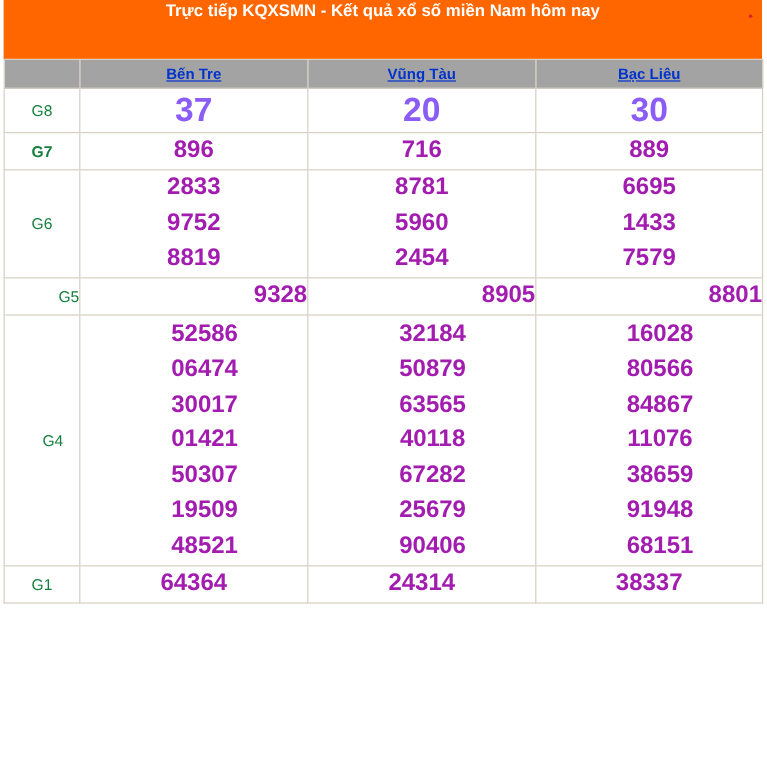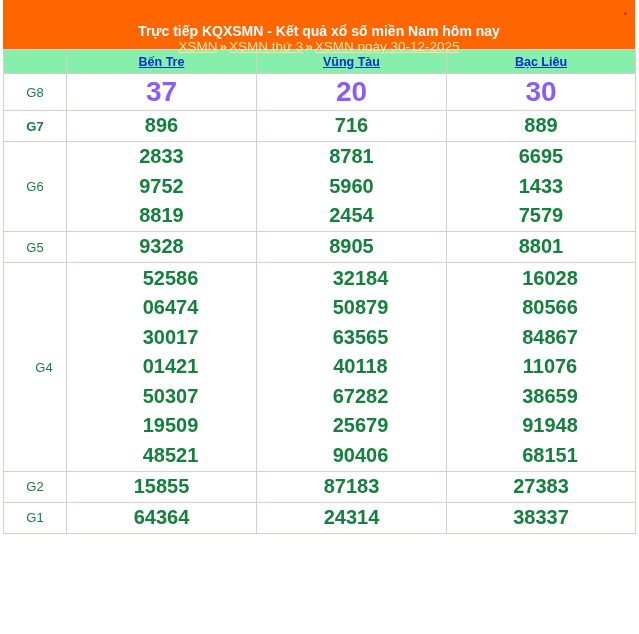--- a/index.html
+++ b/index.html
@@ -1,53 +1,50 @@
 <!DOCTYPE html>
 <html><head>
 <meta charset="utf-8">
 <style>
   html, body { margin: 0; padding: 0; background: #ffffff; }
   body { width: 639px; height: 634px; overflow: hidden; position: relative; font-family: "Liberation Sans", sans-serif; }
   .wrap { position: absolute; left: 3px; top: 0; width: 632px; }
   .header {
     background: #ff6600; height: 49px; text-align: center; color: #fff; position: relative;
   }
-  .header .title { font-weight: bold; font-size: 14px; padding-top: 23px; line-height: 16px; }
+  .header .title { font-weight: bold; font-size: 14px; padding-top: 0; line-height: 16px; }
   .header .crumbs { font-size: 13.5px; line-height: 16px; color: #ffe3a3; }
   .header .crumbs a { color: #ffe3a3; text-decoration: underline; cursor: pointer; }
   .header .crumbs .sep { color: #ffe3a3; font-weight: bold; padding: 0 2px; }
   .live-dot { position: absolute; right: 8px; top: 12px; width: 3px; height: 3px; border-radius: 50%; background: #e0202a; }
   table { border-collapse: collapse; width: 632px; table-layout: fixed; }
   td, th { border: 1px solid #d6d0c4; padding: 0; text-align: center; vertical-align: middle; }
-  thead th { background: #86efac; height: 23px; font-weight: bold; font-size: 12.5px; }
+  thead th { background: #a3a3a3; height: 23px; font-weight: bold; font-size: 12.5px; }
   thead th a { color: #0033cc; text-decoration: underline; cursor: pointer; }
   .lbl { font-size: 13px; color: #15803d; width: 62px; }
-  .num { font-weight: bold; font-size: 20px; color: #15803d; line-height: 29.5px; }
+  .num { font-weight: bold; font-size: 20px; color: #a21caf; line-height: 29.5px; }
   .num div { height: 29.5px; }
   .g8 { color: #8b5cf6; font-size: 28px; }
   .db { color: #e0202a; font-size: 29px; }
   tr.r-g8 td { height: 36px; }
   tr.r-g7 td { height: 30px; font-weight: bold; }
   tr.r-g6 td { height: 89px; margin-top: 28px; }
-  tr.r-g5 td { height: 30px; }
+  tr.r-g5 td { height: 30px; text-align: right; }
   tr.r-g4 td { height: 208px; padding-left: 18px; }
   tr.r-g3 td { height: 60px; }
   tr.r-g2 td { height: 29px; }
   tr.r-g1 td { height: 30px; }
   tr.r-db td { height: 38px; }
 </style>
 </head>
 <body>
 
 <div class="wrap">
   <div class="header">
     <div class="title">Trực tiếp KQXSMN - Kết quả xổ số miền Nam hôm nay</div>
-    <div class="crumbs">
-      <a>XSMN</a><span class="sep">»</span><a>XSMN thứ 3</a><span class="sep">»</span><a>XSMN ngày 30-12-2025</a>
-    </div>
     <span class="live-dot"></span>
   </div>
 
   <table>
     <colgroup>
         <col style="width:63px">
         <col style="width:190px">
         <col style="width:190px">
         <col style="width:189px">
       </colgroup>
@@ -137,32 +134,20 @@
           <td class="num">
             <div>16028</div>
             <div>80566</div>
             <div>84867</div>
             <div>11076</div>
             <div>38659</div>
             <div>91948</div>
             <div>68151</div>
           </td>
         </tr>
-        <tr class="r-g2">
-          <td class="lbl">G2</td>
-          <td class="num">
-            <div>15855</div>
-          </td>
-          <td class="num">
-            <div>87183</div>
-          </td>
-          <td class="num">
-            <div>27383</div>
-          </td>
-        </tr>
         <tr class="r-g1">
           <td class="lbl">G1</td>
           <td class="num">
             <div>64364</div>
           </td>
           <td class="num">
             <div>24314</div>
           </td>
           <td class="num">
             <div>38337</div>

